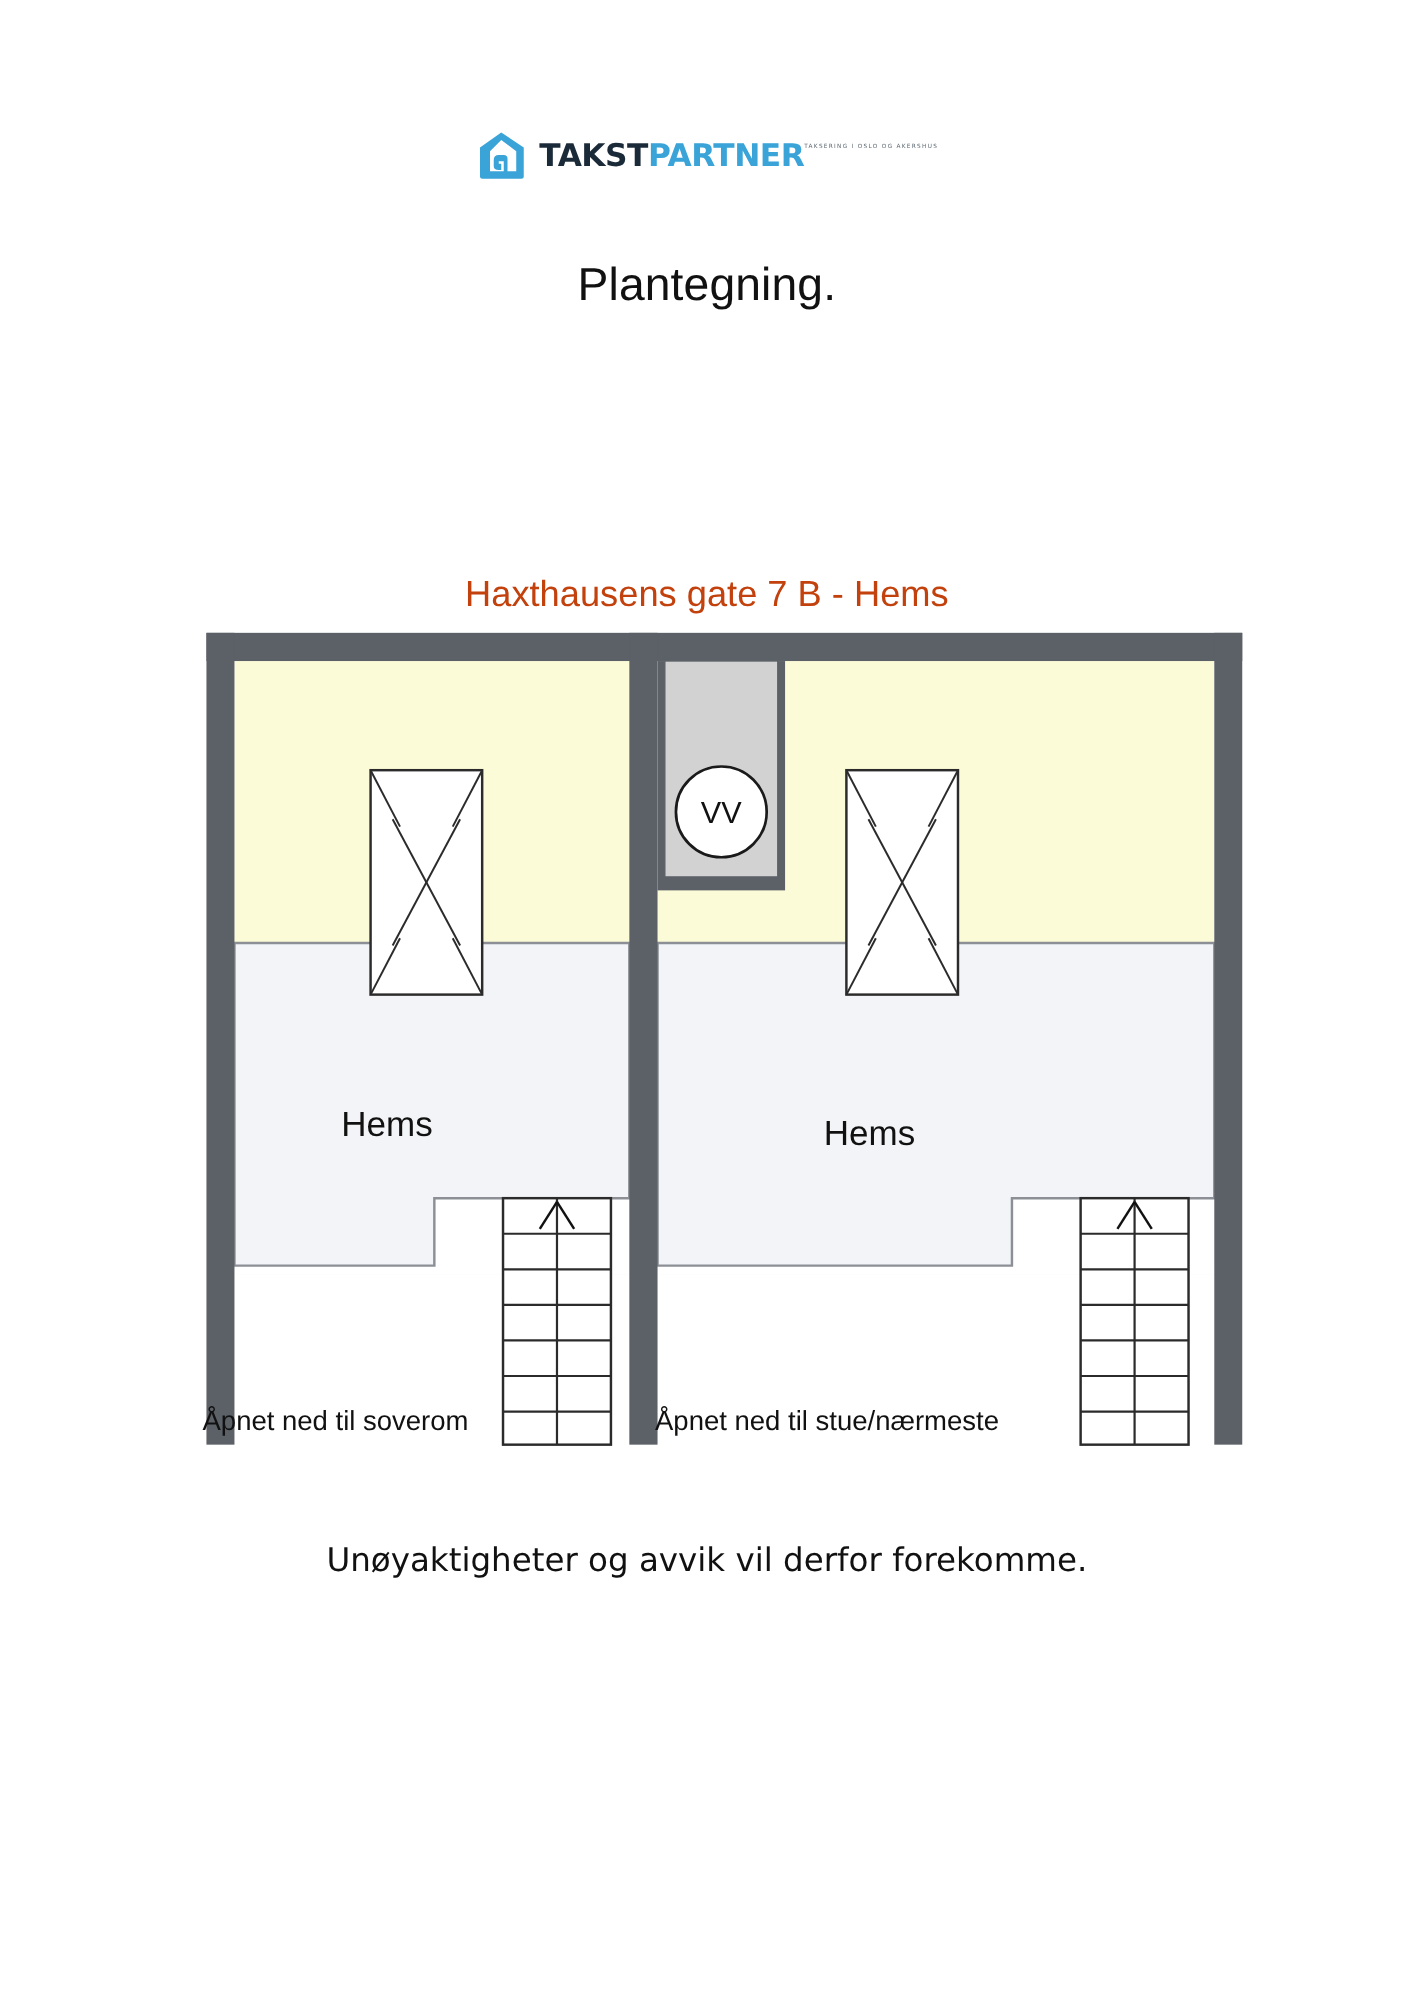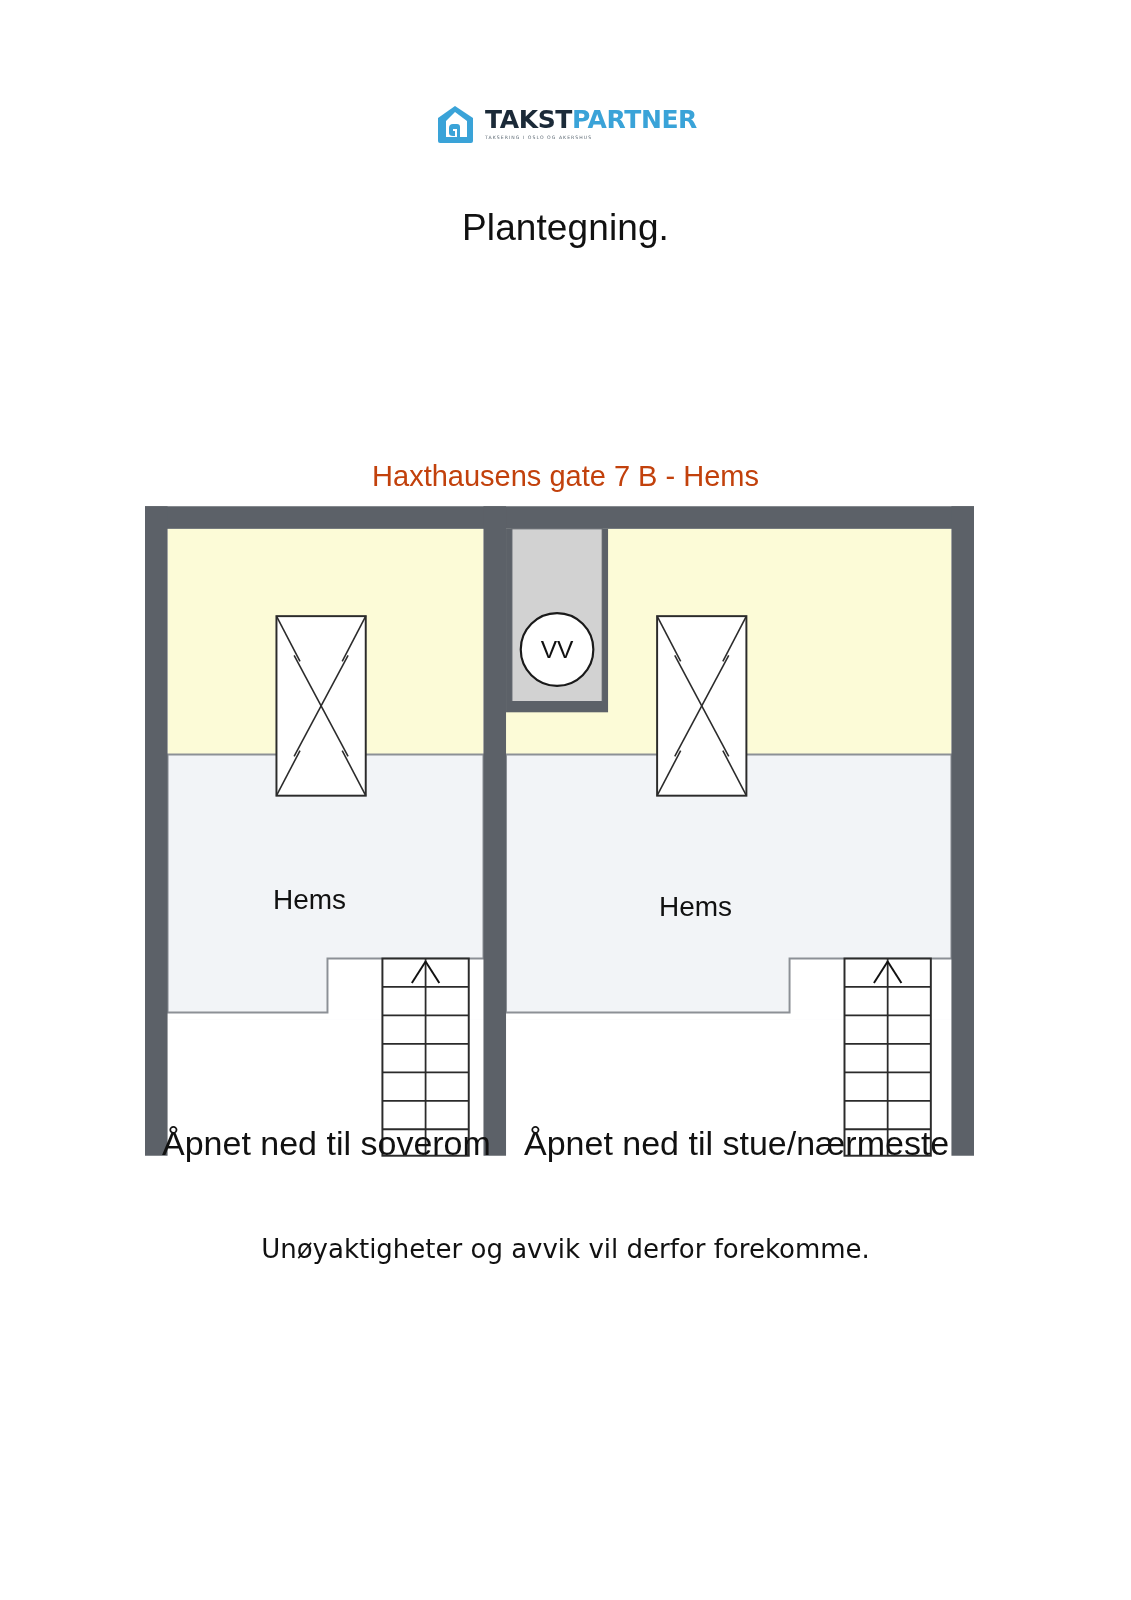--- a/index.html
+++ b/index.html
@@ -19,21 +19,21 @@
   .logo-wrap {
     position: absolute;
     left: 0; right: 0;
     top: 103px;
     display: flex;
     justify-content: center;
     align-items: center;
   }
   .logo-inner { display: flex; align-items: center; gap: 9px; }
   .logo-mark { width: 42px; height: 42px; display: block; }
-  .logo-text-block { display: flex; flex-direction: column; justify-content: center; line-height: 1; }
+  .logo-text-block { display: flex; justify-content: center; line-height: 1; }
   .logo-words {
     font-family: "DejaVu Sans", sans-serif;
     font-weight: bold;
     font-size: 25px;
     letter-spacing: -0.4px;
     white-space: nowrap;
   }
   .logo-words .w1 { color: #1b2a38; }
   .logo-words .w2 { color: #3aa3d8; }
   .logo-sub {
@@ -64,40 +64,40 @@
     top: 460px;
     text-align: center;
     font-size: 29px;
     font-weight: normal;
     color: #c2410c;
   }
 
   
   .plan {
     position: absolute;
-    left: 129px;
+    left: 149px;
     top: 500px;
     width: 845px;
     height: 662px;
     padding-left: 16px;
   }
   .plan svg { display: block; width: 100%; height: 100%; }
 
   .room-label {
     position: absolute;
     font-size: 28px;
     color: #111;
     white-space: nowrap;
   }
   .room-label.left  { left: 273px; top: 884px; }
   .room-label.right { left: 659px; top: 891px; }
 
   .open-label {
     position: absolute;
-    font-size: 34px;
+    font-size: 22px;
     color: #111;
     white-space: nowrap;
   }
   .open-label.left  { left: 162px; top: 1124px; }
   .open-label.right { left: 524px; top: 1124px; }
 
   
   .disclaimer {
     position: absolute;
     left: 0; right: 0;

